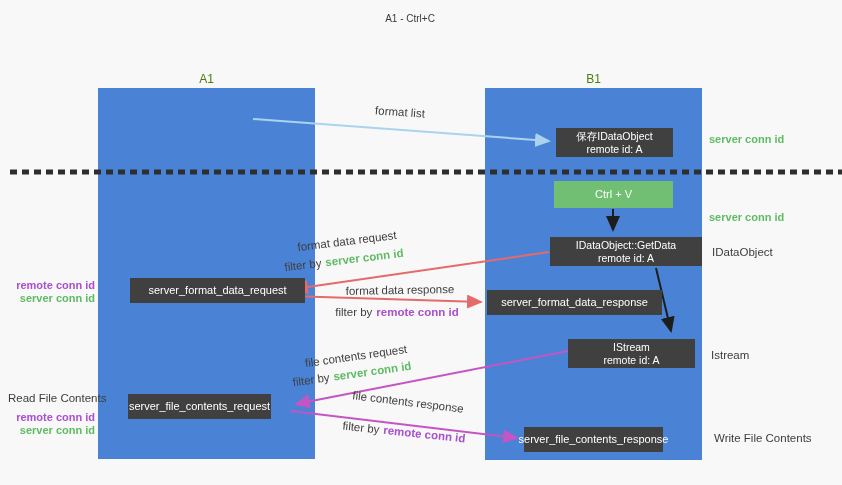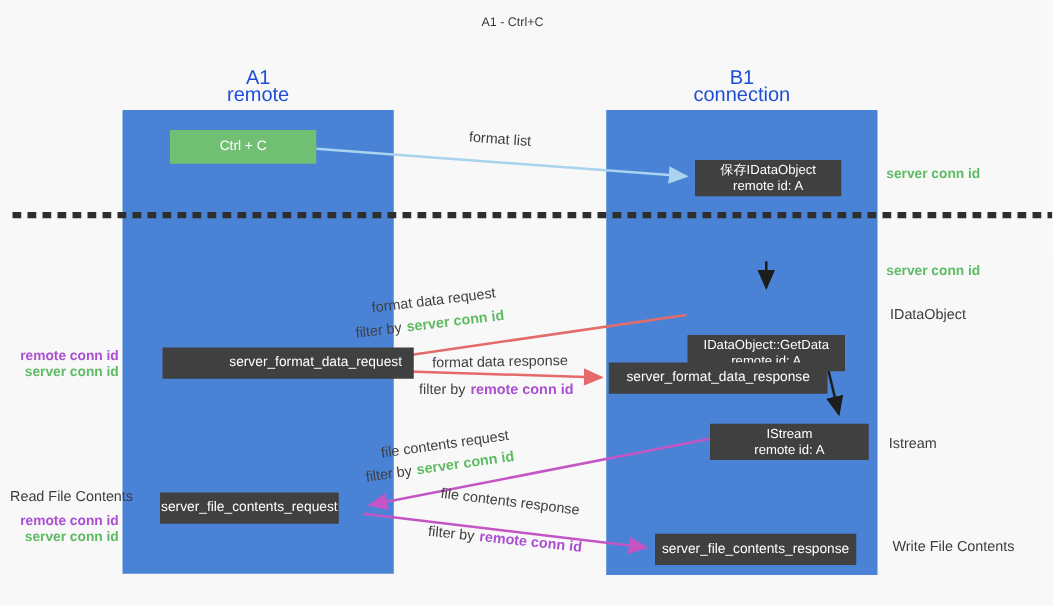--- a/index.html
+++ b/index.html
@@ -8,22 +8,22 @@
     background:#f8f8f8;overflow:hidden;
     font-family:"Liberation Sans",sans-serif;
     color:#3c3c3c;
   }
   .abs{position:absolute;}
   .title{
     left:280px;top:9px;width:260px;text-align:center;
     font-size:10px;line-height:20px;color:#3a3a3a;
   }
   .colhead{
-    top:56px;width:217px;text-align:center;
-    font-size:16px;line-height:14px;color:#1d4ed8;
+    top:72px;width:217px;text-align:center;
+    font-size:12px;line-height:14px;color:#4d7c0f;
   }
   .column{
     top:88px;width:217px;height:371px;background:#4a83d6;
   }
   svg.overlay{position:absolute;left:0;top:0;z-index:2;}
   .box{
     position:absolute;z-index:3;display:flex;flex-direction:column;
     align-items:center;justify-content:center;
     color:#ffffff;font-size:11px;line-height:13px;text-align:center;
     white-space:nowrap;
@@ -90,53 +90,53 @@
 
     <line x1="549" y1="252" x2="294" y2="289" stroke="#e56a6a" stroke-width="2" marker-end="url(#m-red)"></line>
 
     <line x1="289" y1="296" x2="481" y2="302" stroke="#e56a6a" stroke-width="2" marker-end="url(#m-red)"></line>
 
     <line x1="568" y1="351" x2="296" y2="404" stroke="#c455c4" stroke-width="2" marker-end="url(#m-mag)"></line>
 
     <line x1="291" y1="411" x2="517" y2="438" stroke="#c455c4" stroke-width="2" marker-end="url(#m-mag)"></line>
   </svg>
 
-  <div class="box green" style="left:136px;top:104px;width:117px;height:27px;">
-    <div>Ctrl + C</div>
-  </div>
 
   <div class="box orange" style="left:556px;top:128px;width:117px;height:29px;font-size:10.5px;">
     <div>保存IDataObject</div>
     <div>remote id: A</div>
   </div>
 
+  <div class="box green" style="left:554px;top:181px;width:119px;height:27px;">
+    <div>Ctrl + V</div>
+  </div>
 
-  <div class="box orange" style="left:550px;top:237px;width:126px;height:29px;font-size:10.5px;margin-top:31px;">
+  <div class="box orange" style="left:550px;top:237px;width:152px;height:29px;font-size:10.5px;">
     <div>IDataObject::GetData</div>
     <div>remote id: A</div>
   </div>
 
-  <div class="box orange" style="left:130px;top:278px;width:157px;height:25px;padding-left:44px;">
+  <div class="box orange" style="left:130px;top:278px;width:175px;height:25px;">
     <div>server_format_data_request</div>
   </div>
 
   <div class="box orange" style="left:487px;top:290px;width:175px;height:25px;">
     <div>server_format_data_response</div>
   </div>
 
   <div class="box orange" style="left:568px;top:339px;width:127px;height:29px;font-size:10.5px;">
     <div>IStream</div>
     <div>remote id: A</div>
   </div>
 
   <div class="box orange" style="left:128px;top:394px;width:143px;height:25px;">
     <div>server_file_contents_request</div>
   </div>
 
-  <div class="box orange" style="left:524px;top:427px;width:161px;height:25px;text-align:center;">
+  <div class="box orange" style="left:524px;top:427px;width:139px;height:25px;text-align:center;">
     <div>server_file_contents_response</div>
   </div>
 
   <div class="lbl rot" style="left:400px;top:106px;transform:translateX(-50%) rotate(4deg);">format list</div>
 
   <div class="lbl rot" style="left:347px;top:235px;transform:translateX(-50%) rotate(-7deg);">format data request</div>
   <div class="lbl rot pair" style="left:344px;top:254px;transform:translateX(-50%) rotate(-7deg);">
     <span class="filter">filter by</span><span class="cid-server">server conn id</span>
   </div>
 

